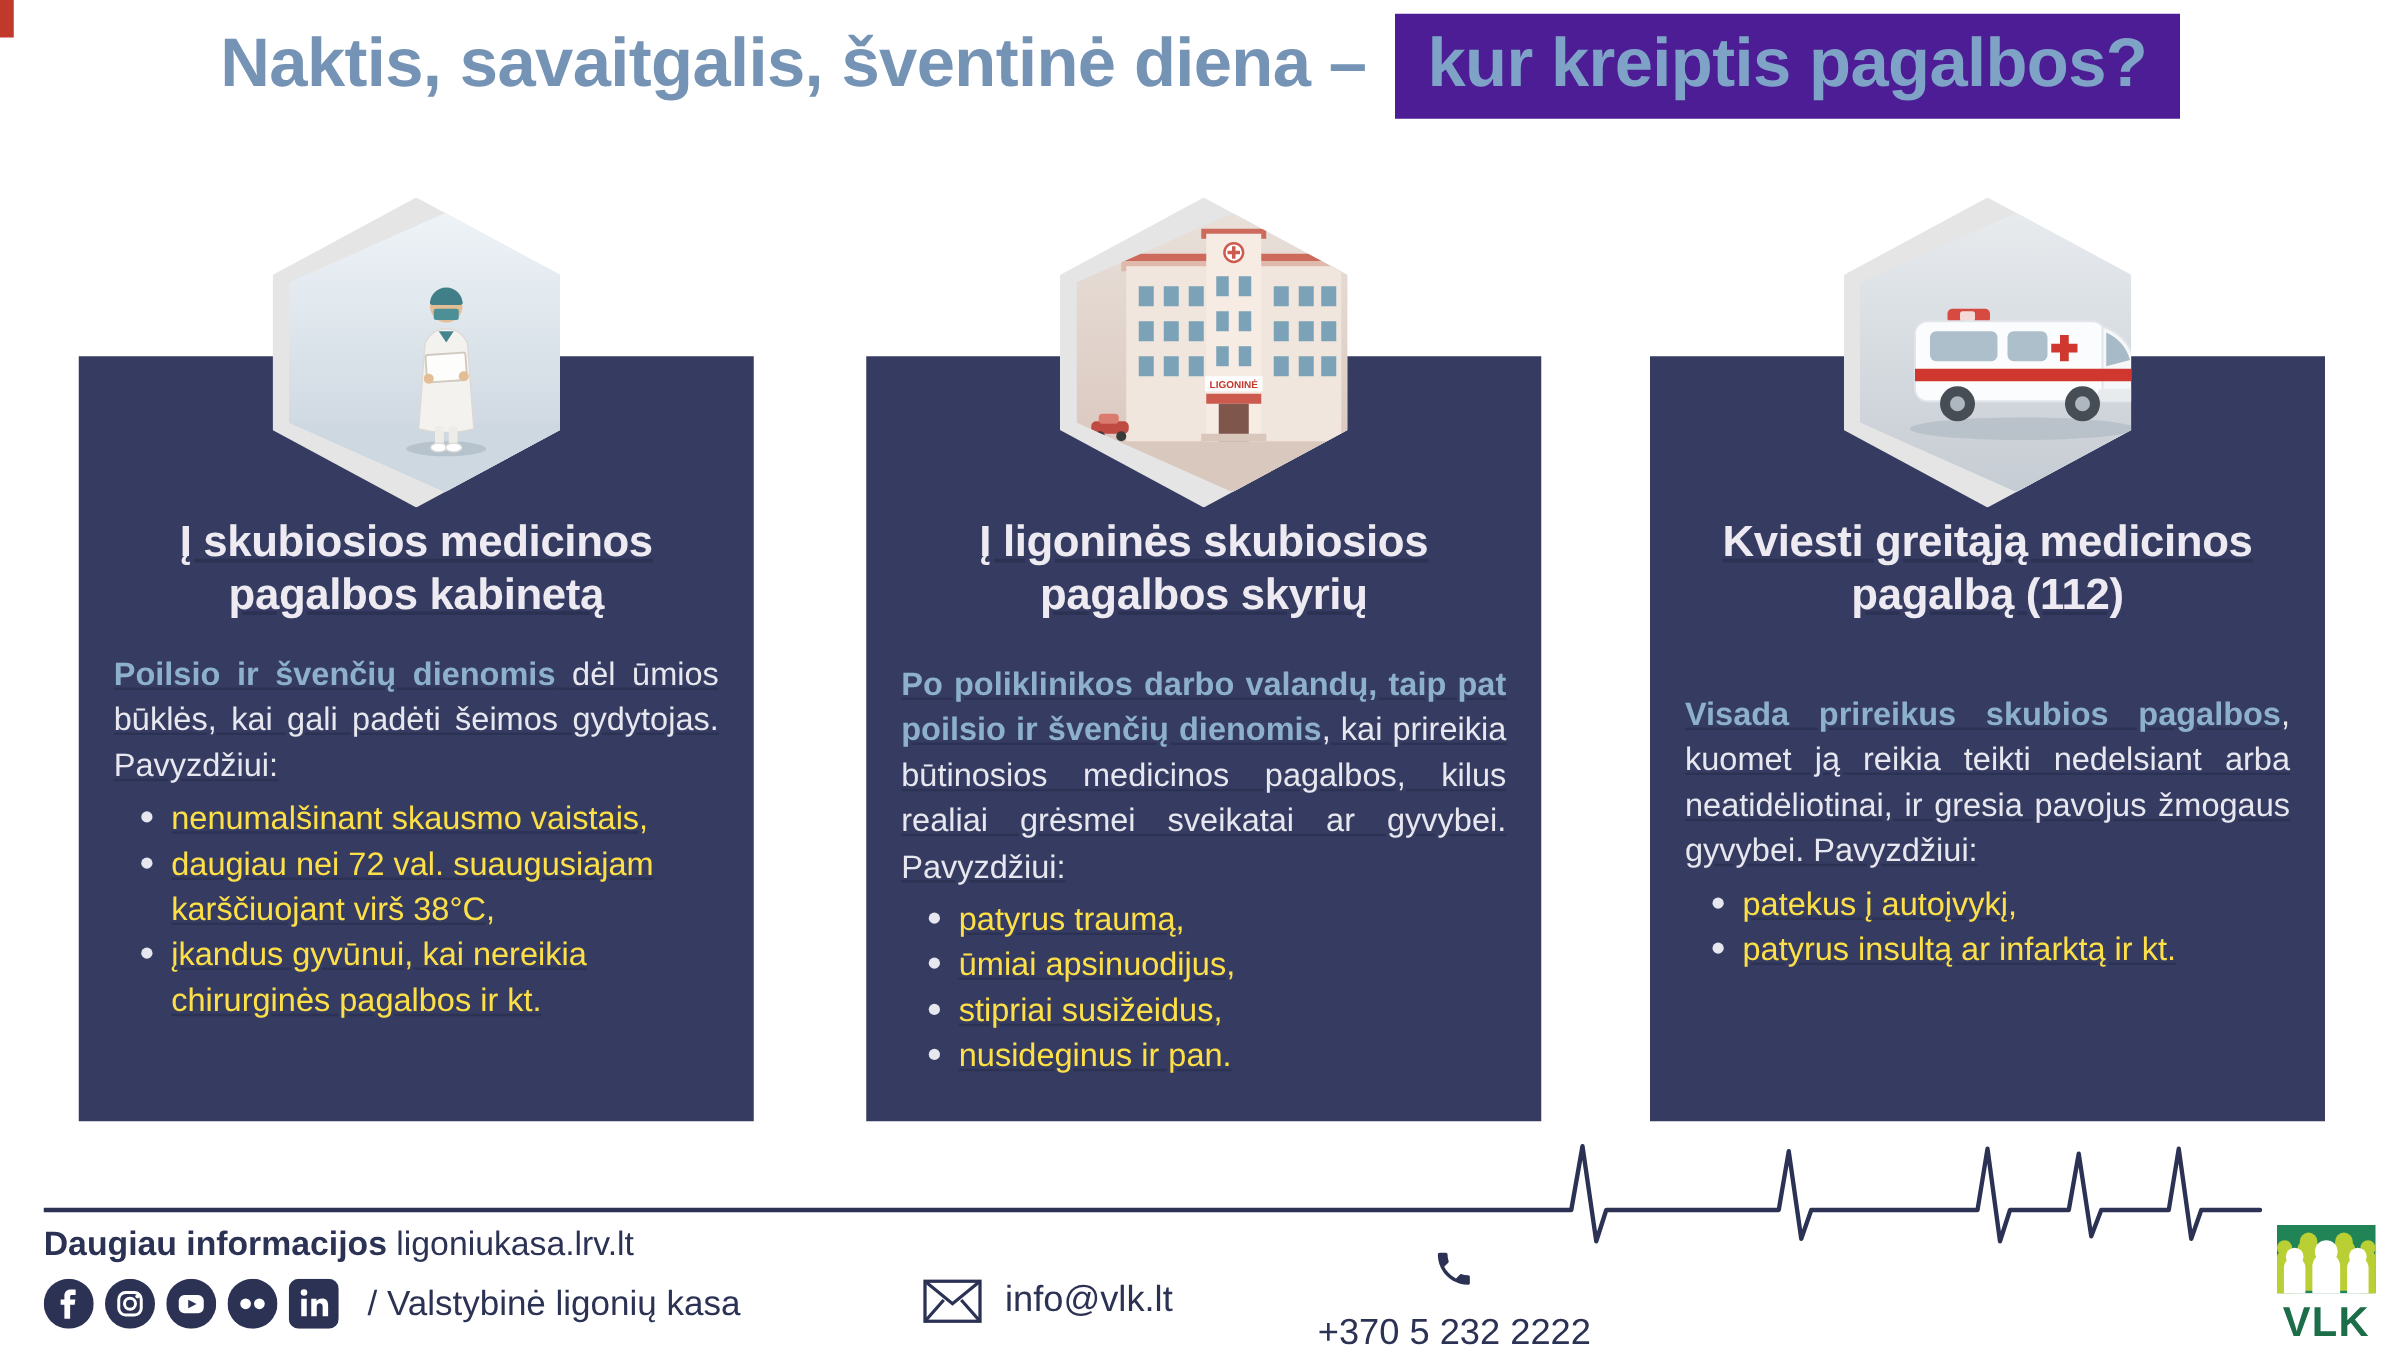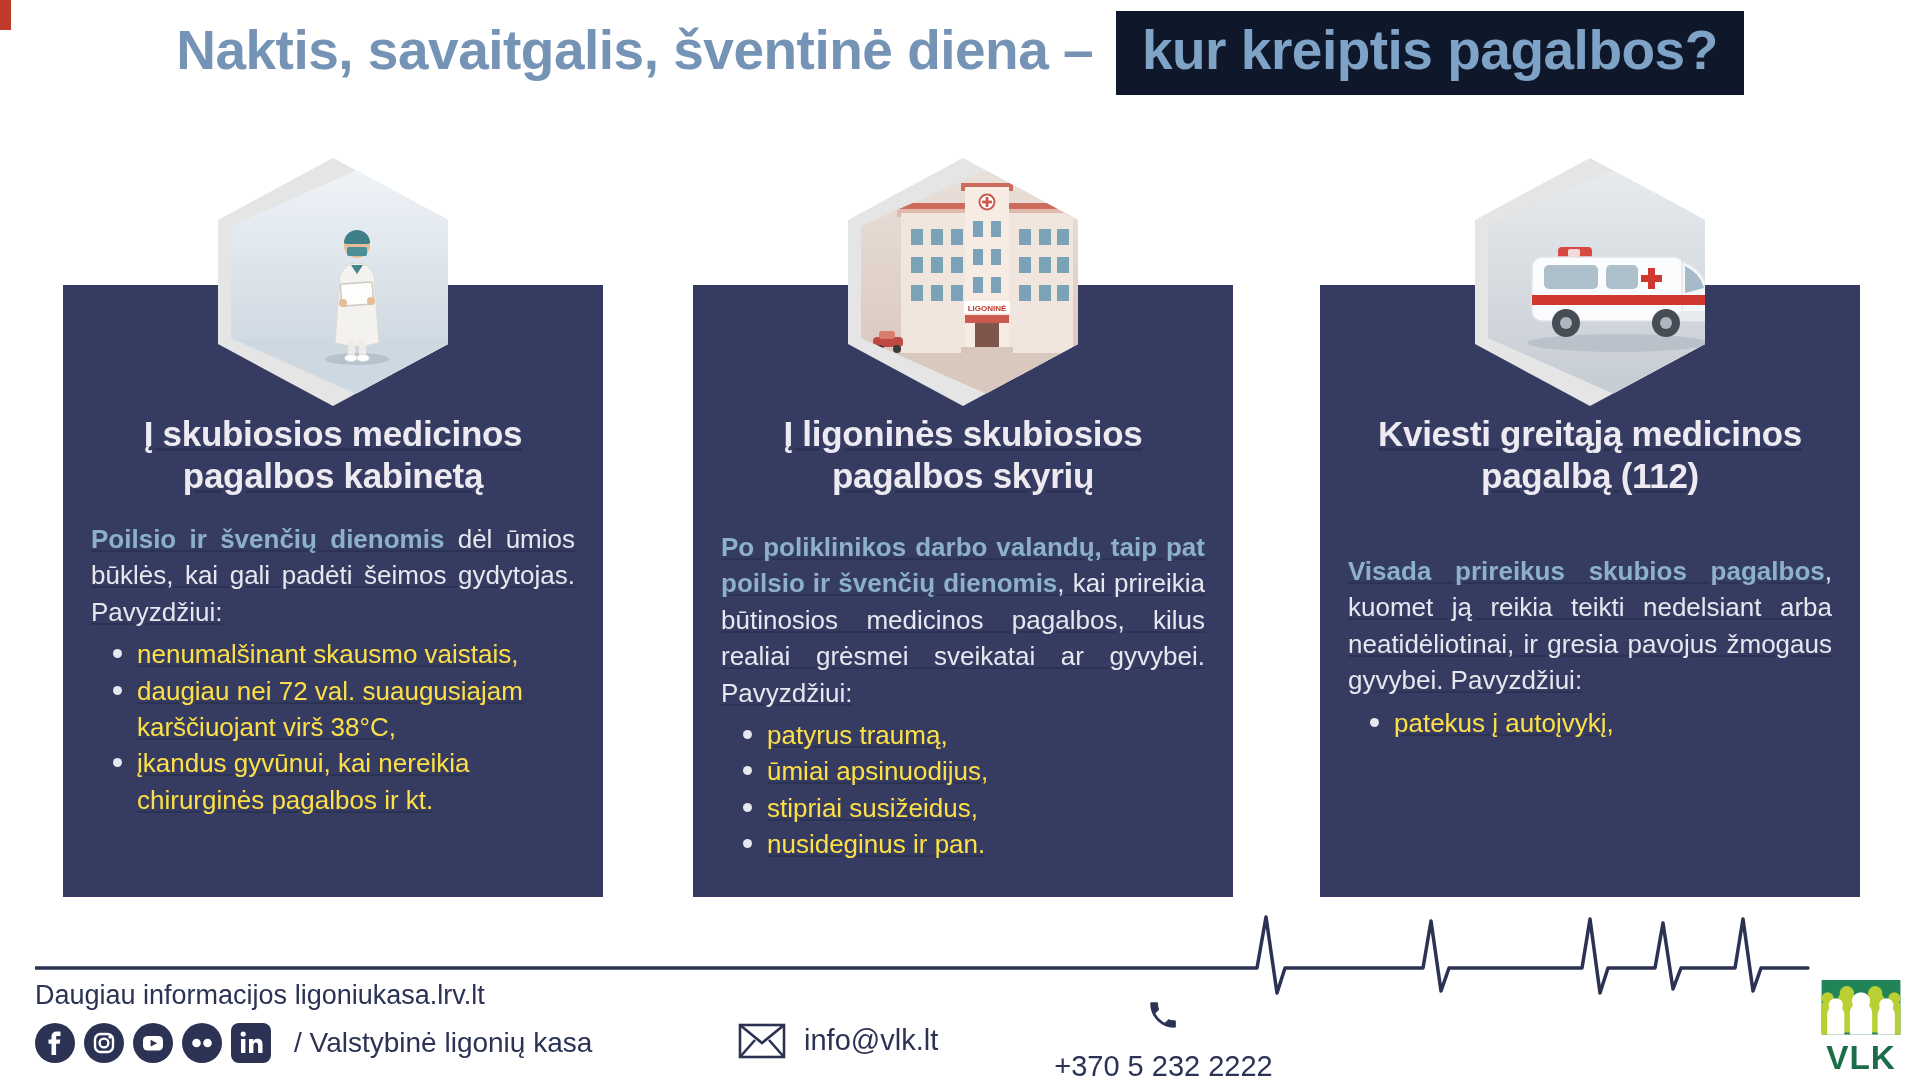--- a/index.html
+++ b/index.html
@@ -5,21 +5,21 @@
   html,body{margin:0;padding:0;background:#ffffff;}
   .poster{position:relative;width:1920px;height:1080px;background:#ffffff;overflow:hidden;
           font-family:"Liberation Sans",sans-serif;color:#2c3254;}
 
   
   .corner-mark{position:absolute;left:0;top:0;width:11px;height:30px;background:#c0392b;}
 
   
   .title{position:absolute;top:18px;left:0;right:0;margin:0;text-align:center;
          font-size:55px;font-weight:bold;letter-spacing:-0.5px;color:#7593b5;}
-  .title-highlight{background:#0f172a;color:#7fa3c6;padding:8px 26px 14px;margin-left:8px;
+  .title-highlight{background:#4c1d95;color:#7fa3c6;padding:8px 26px 14px;margin-left:8px;
                    box-decoration-break:clone;}
 
   
   .card{position:absolute;top:285px;width:540px;height:612px;background:#363c61;}
   .card--1{left:63px;}
   .card--2{left:693px;}
   .card--3{left:1320px;}
 
   .hex{position:absolute;top:-127px;left:50%;transform:translateX(-50%);
        width:230px;height:248px;background:#e5e5e5;
@@ -38,21 +38,21 @@
   .card-bullets{list-style:none;margin:6px 0 0;padding:0 0 0 14px;}
   .card-bullets li{position:relative;padding-left:32px;font-size:26px;line-height:1.4;
                    color:#fde047;text-align:left;}
   .card-bullets li::before{content:"";position:absolute;left:8px;top:13px;width:9px;height:9px;
                    border-radius:50%;background:#e7e7ef;}
 
   
   .ecg{position:absolute;left:35px;top:905px;width:1775px;height:125px;}
   .footer-left{position:absolute;left:35px;top:980px;}
   .more-info{margin:0;font-size:27px;color:#2c3254;}
-  .more-info strong{font-weight:normal;}
+  .more-info strong{font-weight:bold;}
   .more-info .link{font-weight:normal;}
   .social-row{margin-top:12px;display:flex;align-items:center;gap:9px;}
   .social-row svg{display:block;}
   .handle{margin-left:14px;font-size:28px;color:#2c3254;}
 
   .contacts{position:absolute;left:690px;top:998px;display:flex;align-items:center;gap:26px;}
   .contact{display:flex;align-items:center;gap:18px;font-size:29px;color:#2c3254;padding-left:48px;}
   .contact + .contact{margin-left:42px;flex-direction:column;}
 
   .vlk-logo{position:absolute;left:1815px;top:980px;width:92px;height:96px;}
@@ -207,20 +207,21 @@
           <circle cx="178" cy="152" r="14" fill="#474d55"></circle>
             <circle cx="178" cy="152" r="6" fill="#aeb6bf"></circle>
         </svg>
       </div>
     </div>
     <div class="card-content">
       <h2 class="card-heading">Kviesti greitąją medicinos pagalbą (112)</h2>
       <p class="card-lead"><strong class="lead-bold">Visada prireikus skubios pagalbos</strong><span>, kuomet ją reikia teikti nedelsiant arba neatidėliotinai, ir gresia pavojus žmogaus gyvybei. Pavyzdžiui:</span></p>
       <ul class="card-bullets">
           <li>patekus į autoįvykį,</li>
+          <li>patyrus insultą ar infarktą ir kt.</li>
         </ul>
     </div>
   </section>
 
   <svg class="ecg" viewBox="0 0 1775 125">
     <path d="M0 63 H1213 L1222 63 L1231 12 L1242 88 L1250 63
              H1388 L1396 16 L1406 86 L1414 63
              H1547 L1555 14 L1565 88 L1573 63
              H1620 L1628 18 L1638 84 L1646 63
              H1700 L1708 14 L1718 86 L1726 63

